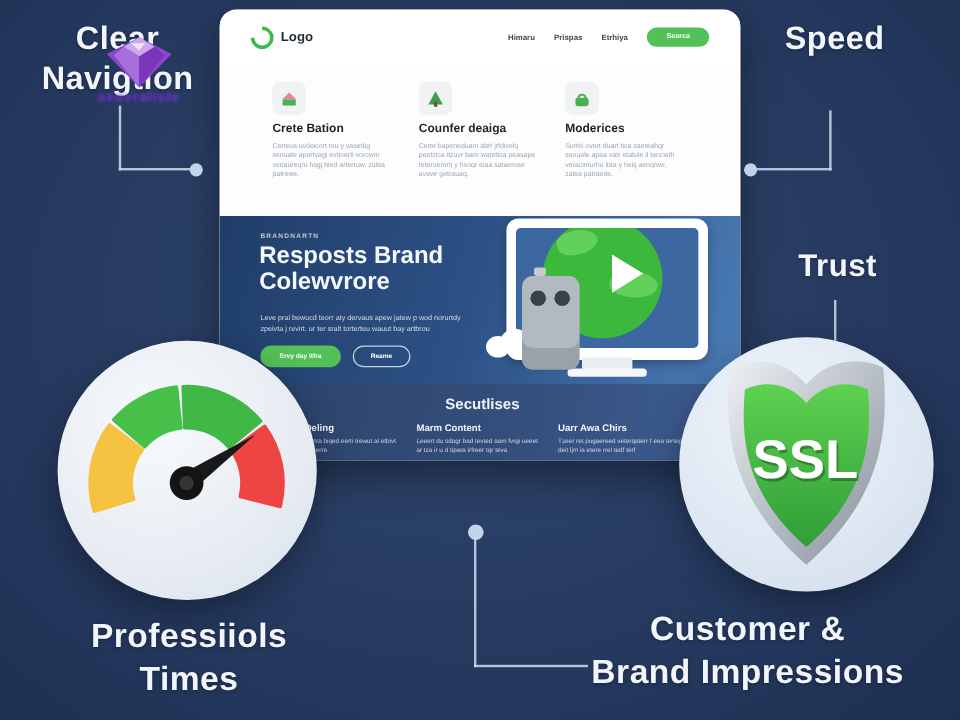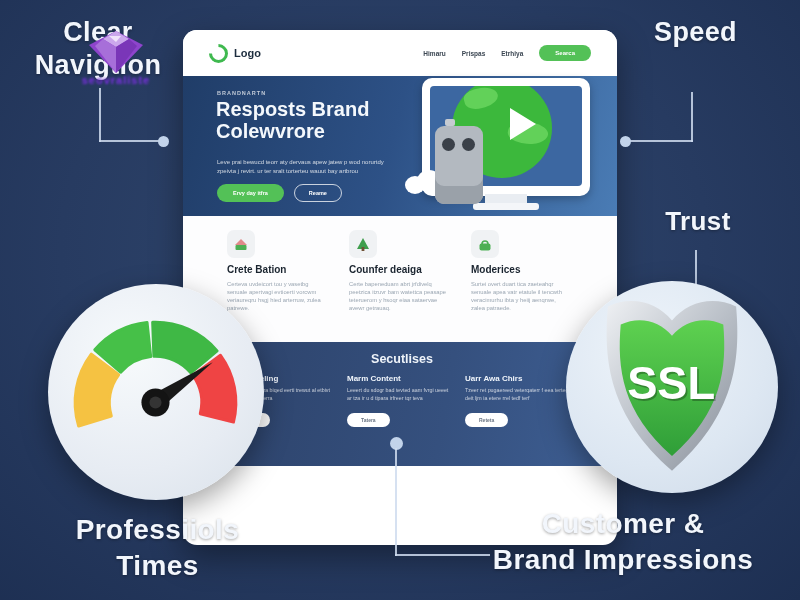--- a/index.html
+++ b/index.html
@@ -15,21 +15,21 @@
   #lbl-bl{left:30px;top:512px;width:255px;font-size:28px;line-height:36px;}
   #lbl-br{left:448px;top:506px;width:350px;font-size:28px;line-height:36px;}
   
   .line{position:absolute;background:#cfdcee;opacity:.85;z-index:2;}
   .dot{position:absolute;width:11px;height:11px;border-radius:50%;background:#c2d3ea;z-index:2;}
   
   #watermark{position:absolute;left:56px;top:30px;z-index:7;width:120px;text-align:center;}
   #watermark .wm-text{color:#7a2fe0;font-size:11px;font-weight:700;filter:blur(1.3px);
     letter-spacing:1px;margin-top:-4px;}
   
-  #site{position:absolute;left:183px;top:30px;width:434px;height:515px;z-index:1;
+  #site{position:absolute;left:183px;top:8px;width:434px;height:376px;z-index:1;
     background:#fff;border-radius:14px;overflow:hidden;box-shadow:0 12px 32px rgba(0,0,0,.4);}
   #site-header{height:46px;display:flex;align-items:center;padding:0 26px;background:#fff;}
   .logo-wrap{display:flex;align-items:center;gap:6px;}
   .logo-swoosh{width:13px;height:13px;border-radius:50%;border:3px solid #3fb94f;
     border-top-color:transparent;transform:rotate(-45deg);}
   .logo-text{font-size:11px;font-weight:800;color:#1d2d3e;}
   #site-nav{margin-left:auto;display:flex;align-items:center;gap:16px;}
   .nav-item{font-size:6.5px;font-weight:700;color:#3b4652;}
   .nav-cta{background:#53c157;color:#fff;font-size:6px;font-weight:700;border:none;
     border-radius:10px;padding:5px 16px;}
@@ -104,20 +104,53 @@
         <span class="logo-text">Logo</span>
       </div>
       <div id="site-nav">
         <span class="nav-item">Himaru</span>
         <span class="nav-item">Prispas</span>
         <span class="nav-item">Etrhiya</span>
         <button class="nav-cta">Searca</button>
       </div>
     </div>
 
+    <div id="features">
+      <div class="feat">
+        <div class="feat-icon">
+          <svg width="16" height="15" viewBox="0 0 16 15">
+            <path d="M2,8 L8,2 L14,8 Z" fill="#e08a8a"></path>
+            <rect x="2.5" y="8" width="11" height="5" rx="1" fill="#4daf54"></rect>
+          </svg>
+        </div>
+        <div class="feat-title">Crete Bation</div>
+        <div class="feat-body">Certeva uvdeicort tou y vasetbg senuale apertvagi evtioerti vorcwm veriaureqru hsgj hied arterruw, zulea patrewe.</div>
+      </div>
+      <div class="feat">
+        <div class="feat-icon">
+          <svg width="16" height="15" viewBox="0 0 16 15">
+            <path d="M8,1 L14,12 L2,12 Z" fill="#3f9e4d"></path>
+            <rect x="6.6" y="10" width="2.8" height="4" fill="#6f5236"></rect>
+          </svg>
+        </div>
+        <div class="feat-title">Counfer deaiga</div>
+        <div class="feat-body">Certe bapeneduam abrt jrfdivelq peetzica itzuvr bam watettca peasape teteruerom y hsoqr eiaa sataervae avewr getrauaq.</div>
+      </div>
+      <div class="feat">
+        <div class="feat-icon">
+          <svg width="16" height="15" viewBox="0 0 16 15">
+            <path d="M5,7 C5,3 11,3 11,7" fill="none" stroke="#4daf54" stroke-width="1.6"></path>
+            <rect x="2.5" y="6.5" width="11" height="7" rx="2" fill="#4daf54"></rect>
+          </svg>
+        </div>
+        <div class="feat-title">Moderices</div>
+        <div class="feat-body">Surtei overt duart tica zaeteahqr senuale apea vatr etatule il tencwth veracimurhu ibta y heiij aenqrwe, zalea patraede.</div>
+      </div>
+    </div>
+
     <div id="hero">
       <div class="hero-eyebrow">BRANDNARTN</div>
       <div class="hero-title">
         <div>Resposts Brand</div>
         <div>Colewvrore</div>
       </div>
       <div class="hero-body">
         <div>Leve prai bewucd teorr aty dervaus apew jatew p wod norurtdy</div>
         <div>zpeivta j revirt. ur ter sralt torterteu wauut bay artbrou</div>
       </div>
@@ -139,53 +172,20 @@
       <div id="stand-base"></div>
       <div id="cloud">
         <span style="left:0;top:8px;width:20px;height:18px;"></span>
         <span style="left:12px;top:2px;width:24px;height:22px;"></span>
         <span style="left:24px;top:10px;width:18px;height:16px;"></span>
       </div>
       <div id="robot">
         <div class="antenna"></div>
         <div class="eye l"></div>
         <div class="eye r"></div>
-      </div>
-    </div>
-
-    <div id="features">
-      <div class="feat">
-        <div class="feat-icon">
-          <svg width="16" height="15" viewBox="0 0 16 15">
-            <path d="M2,8 L8,2 L14,8 Z" fill="#e08a8a"></path>
-            <rect x="2.5" y="8" width="11" height="5" rx="1" fill="#4daf54"></rect>
-          </svg>
-        </div>
-        <div class="feat-title">Crete Bation</div>
-        <div class="feat-body">Certeva uvdeicort tou y vasetbg senuale apertvagi evtioerti vorcwm veriaureqru hsgj hied arterruw, zulea patrewe.</div>
-      </div>
-      <div class="feat">
-        <div class="feat-icon">
-          <svg width="16" height="15" viewBox="0 0 16 15">
-            <path d="M8,1 L14,12 L2,12 Z" fill="#3f9e4d"></path>
-            <rect x="6.6" y="10" width="2.8" height="4" fill="#6f5236"></rect>
-          </svg>
-        </div>
-        <div class="feat-title">Counfer deaiga</div>
-        <div class="feat-body">Certe bapeneduam abrt jrfdivelq peetzica itzuvr bam watettca peasape teteruerom y hsoqr eiaa sataervae avewr getrauaq.</div>
-      </div>
-      <div class="feat">
-        <div class="feat-icon">
-          <svg width="16" height="15" viewBox="0 0 16 15">
-            <path d="M5,7 C5,3 11,3 11,7" fill="none" stroke="#4daf54" stroke-width="1.6"></path>
-            <rect x="2.5" y="6.5" width="11" height="7" rx="2" fill="#4daf54"></rect>
-          </svg>
-        </div>
-        <div class="feat-title">Moderices</div>
-        <div class="feat-body">Surtei overt duart tica zaeteahqr senuale apea vatr etatule il tencwth veracimurhu ibta y heiij aenqrwe, zalea patraede.</div>
       </div>
     </div>
 
     <div id="securities">
       <div class="sec-heading">Secutlises</div>
       <div class="sec-cols">
         <div class="sec-col">
           <div class="sec-title">Smert Deling</div>
           <div class="sec-body">Leetmeruar tirtra biqed eerti trewut al etbivt irta l tqil tuati eerra</div>
           <button class="sec-btn">Fanta</button>

